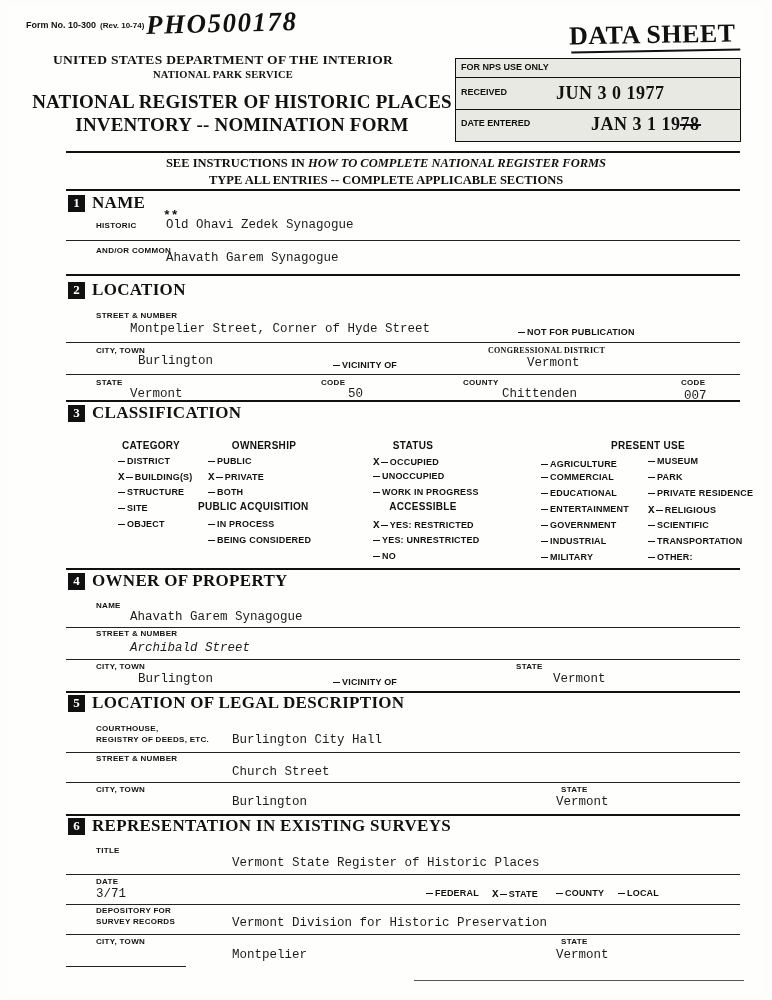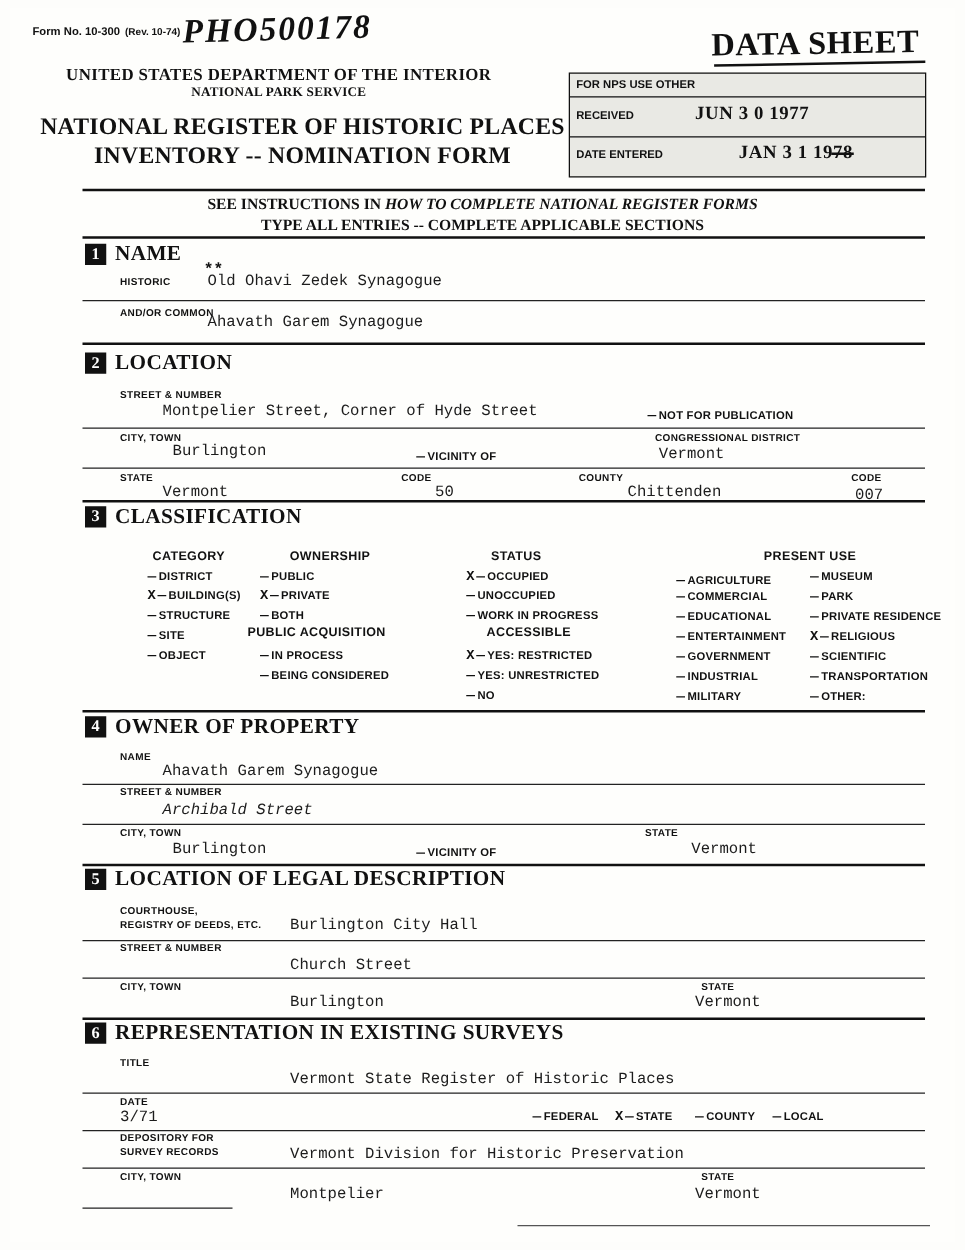--- a/index.html
+++ b/index.html
@@ -132,21 +132,21 @@
     position: absolute;
     left: 5px;
     font-size: 9px;
     font-weight: bold;
   }
   .npsbox .rl1 { top: 28px; }
   .npsbox .rl2 { top: 59px; }
   .npsbox .stamp {
     position: absolute;
     font-family: "Liberation Serif", serif;
-    font-size: 15px;
+    font-size: 18px;
     font-weight: bold;
     letter-spacing: .5px;
   }
   .npsbox .stamp1 { left: 100px; top: 24px; }
   .npsbox .stamp2 { left: 135px; top: 55px; }
   .npsbox .strike {
     position: relative;
     text-align: center;
   }
   .npsbox .strike::after {
@@ -275,21 +275,21 @@
 
     <div class="dept">UNITED STATES DEPARTMENT OF THE INTERIOR</div>
     <div class="nps">NATIONAL PARK SERVICE</div>
 
     <div class="bigtitle">
       <div>NATIONAL REGISTER OF HISTORIC PLACES</div>
       <div>INVENTORY -- NOMINATION FORM</div>
     </div>
 
     <div class="npsbox">
-      <div class="hdr">FOR NPS USE OTHER</div>
+      <div class="hdr">FOR NPS USE ONLY</div>
       <div class="row r1"></div>
       <div class="row r2"></div>
       <div class="rl rl1">RECEIVED</div>
       <div class="rl rl2">DATE ENTERED</div>
       <div class="stamp stamp1">JUN 3 0 1977</div>
       <div class="stamp stamp2">
         <span>JAN 3 1 19</span><span class="strike">78</span>
       </div>
     </div>
 
@@ -324,21 +324,21 @@
     <div class="cbitem" style="left:510px; top:321px;">
       <span class="dash"></span><span>NOT FOR PUBLICATION</span>
     </div>
     <div class="smallrule" style="left:58px; top:336px; width:674px;"></div>
 
     <div class="flabel" style="left:88px; top:340px;">CITY, TOWN</div>
     <div class="fval" style="left:130px; top:348px;">Burlington</div>
     <div class="cbitem" style="left:325px; top:354px;">
       <span class="dash"></span><span>VICINITY OF</span>
     </div>
-    <div class="flabel" style="left:516px; top:340px;">CONGRESSIONAL DISTRICT</div>
+    <div class="flabel" style="left:480px; top:340px;font-family:Liberation Serif, serif;">CONGRESSIONAL DISTRICT</div>
     <div class="fval" style="left:519px; top:350px;">Vermont</div>
     <div class="smallrule" style="left:58px; top:368px; width:674px;"></div>
 
     <div class="flabel" style="left:88px; top:372px;">STATE</div>
     <div class="fval" style="left:122px; top:381px;">Vermont</div>
     <div class="flabel" style="left:313px; top:372px;">CODE</div>
     <div class="fval" style="left:340px; top:381px;">50</div>
     <div class="flabel" style="left:455px; top:372px;">COUNTY</div>
     <div class="fval" style="left:494px; top:381px;">Chittenden</div>
     <div class="flabel" style="left:673px; top:372px;">CODE</div>

